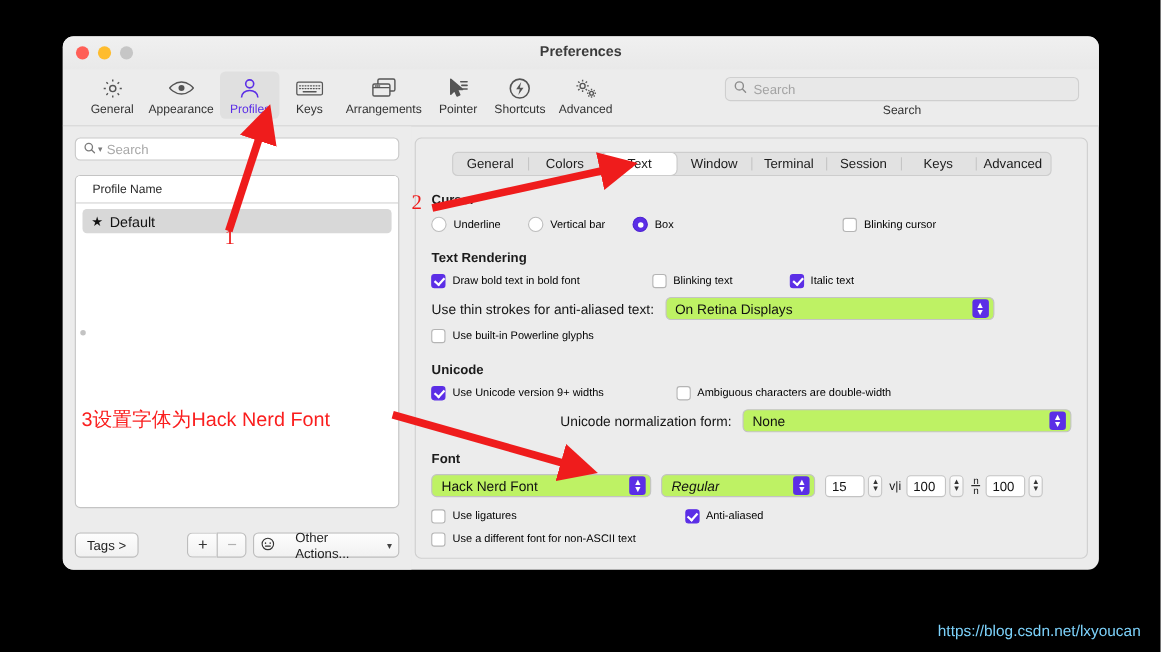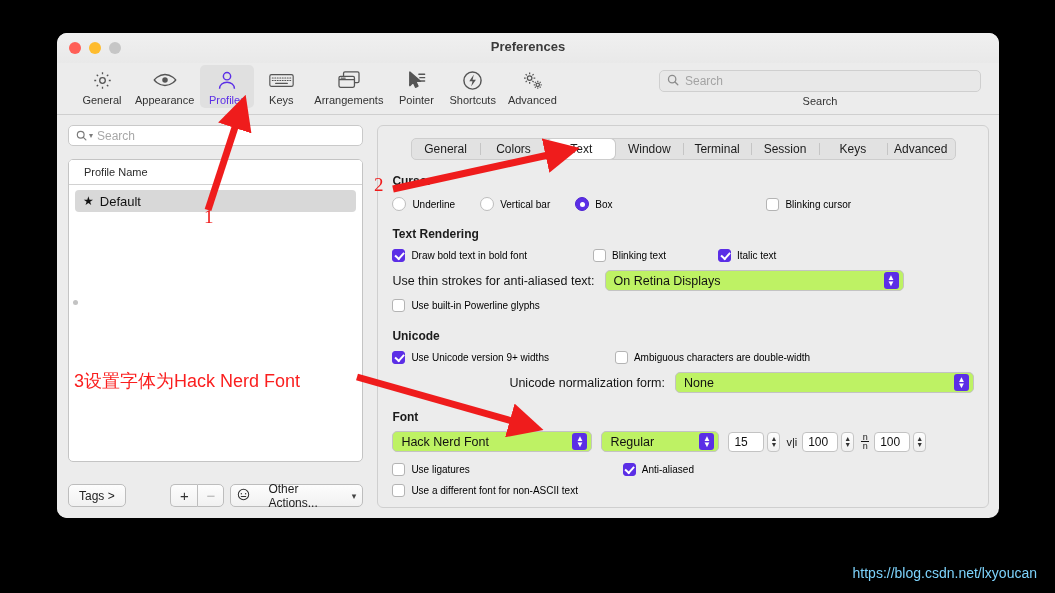--- a/index.html
+++ b/index.html
@@ -479,21 +479,21 @@
 
         <div class="group-title" style="margin-top:17px;">Font</div>
         <div class="row" style="margin-top:7px;">
           <div class="popup" style="width:200px;">
             <span class="pu-txt">Hack Nerd Font</span>
             <span class="stepper-sq">
                 <span>▲</span>
                 <span>▼</span>
               </span>
           </div>
-          <div class="popup" style="width:118px;margin-left:9px;">
+          <div class="popup" style="width:140px;margin-left:9px;font-style:italic;">
             <span class="pu-txt">Regular</span>
             <span class="stepper-sq">
                 <span>▲</span>
                 <span>▼</span>
               </span>
           </div>
           <div class="numfield" style="width:36px;margin-left:9px;">
             <span>15</span>
           </div>
           <div class="stepper">

